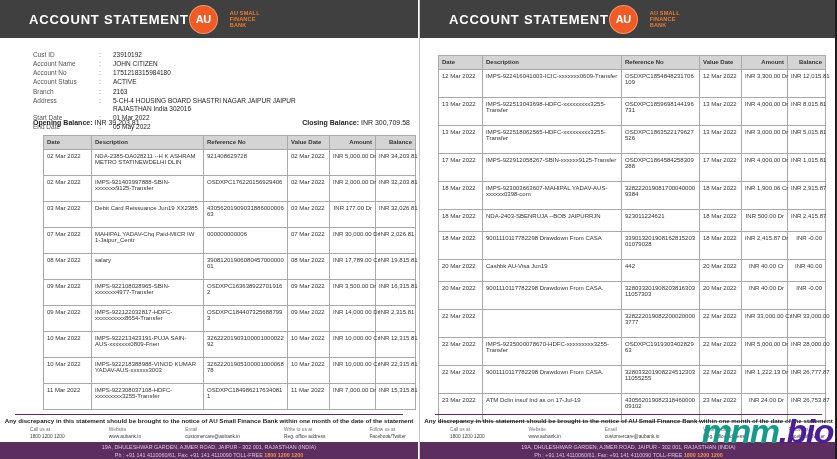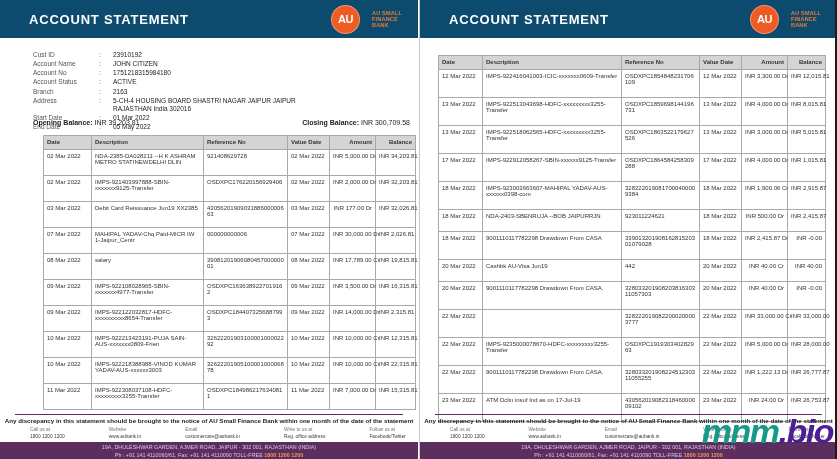--- a/index.html
+++ b/index.html
@@ -13,22 +13,22 @@
   }
   .edge-line { position:absolute; right:0; top:0; bottom:0; width:2px; background:#1c1c1c; z-index:50; }
 
   .page { position:absolute; top:0; width:418px; height:459px; background:#fff; }
   .page-left  { left:0; }
   .page-right { left:419px; border-left:1px solid #c8c8c8; }
 
   
   .band {
     position:absolute; top:0; left:0; right:0; height:38px;
-    background:#0c4a6e;
-    display:flex; align-items:center; justify-content:space-between;
+    background:#404040;
+    display:flex; align-items:center; justify-content:flex-start;
     padding:0 10px 0 29px;
   }
   .band-title { color:#fff; font-size:13px; font-weight:bold; letter-spacing:.8px; }
   .logo { display:flex; align-items:center; gap:12px; margin-right:2px; }
   .logo-circle {
     width:29px; height:29px; border-radius:50%;
     background:#EF5B24; border:1.5px solid rgba(255,255,255,.35);
     display:flex; align-items:center; justify-content:center;
     color:#fff; font-weight:bold; font-size:11px; letter-spacing:-.5px;
   }

